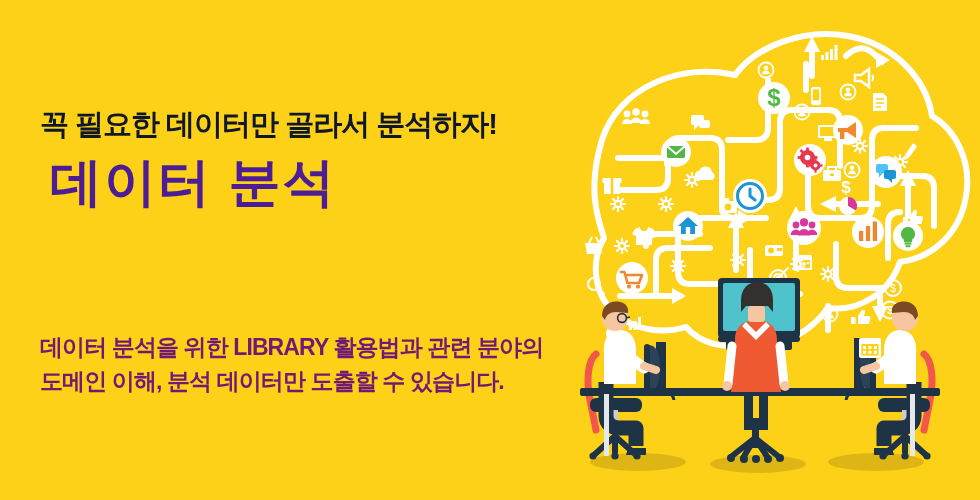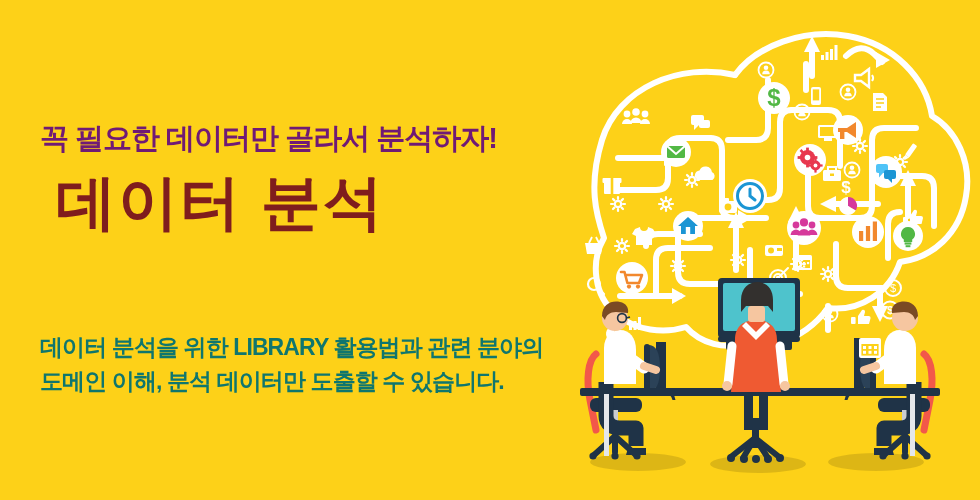--- a/index.html
+++ b/index.html
@@ -10,32 +10,32 @@
   #banner{
     position:relative;width:980px;height:500px;
     background:#fdd118;overflow:hidden;
   }
 
   
   #text-block{
     position:absolute;left:40px;top:105px;width:520px;
   }
   #subtitle{
-    font-size:29px;font-weight:700;color:#701a75;
-    letter-spacing:-1px;line-height:1.2;margin:16px 0 14px 0;
+    font-size:29px;font-weight:700;color:#0f172a;
+    letter-spacing:-1px;line-height:1.2;margin:2px 0 14px 0;
     white-space:nowrap;
   }
   #title{
-    font-size:60px;font-weight:900;color:#7f1d1d;
-    letter-spacing:2px;line-height:1.02;margin:16px;
+    font-size:52px;font-weight:900;color:#4c1d95;
+    letter-spacing:2px;line-height:1.02;margin:10px;
     white-space:nowrap;
   }
   #desc{
     position:absolute;left:40px;top:330px;width:540px;
-    font-size:23px;font-weight:700;color:#0f766e;
+    font-size:23px;font-weight:700;color:#701a75;
     letter-spacing:-0.9px;line-height:1.48;margin:0;
   }
   #desc span{display:block;}
 
   
   #illustration{
     position:absolute;left:560px;top:0;width:420px;height:500px;
   }
   #illustration svg{display:block;}
 </style>

